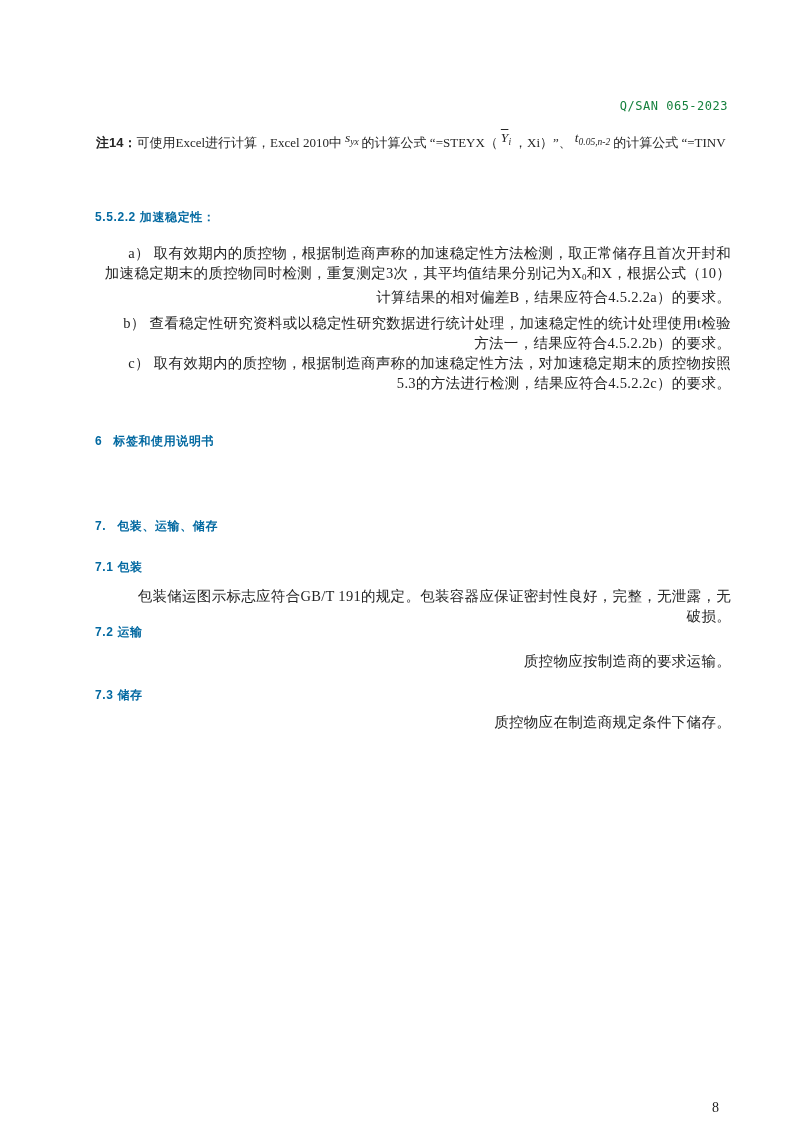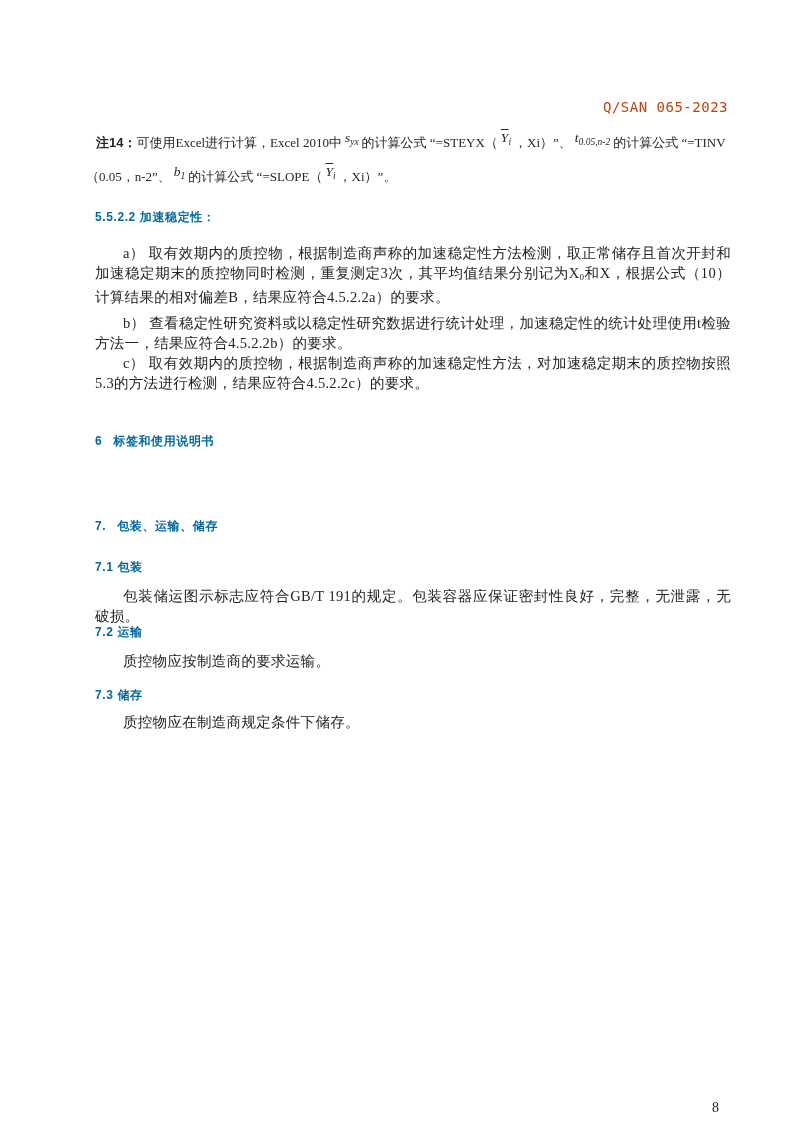--- a/index.html
+++ b/index.html
@@ -8,21 +8,21 @@
     width:800px;height:1131px;
     background:#ffffff;
     overflow:hidden;
     font-family:"Liberation Serif","DejaVu Serif",serif;
     color:#242424;
   }
   
   .header-code{
     position:absolute;top:99px;right:72px;
     font-family:"DejaVu Sans Mono","Liberation Mono",monospace;
-    font-size:14px;letter-spacing:.5px;color:#c2410c;
+    font-size:12px;letter-spacing:.5px;color:#15803d;
   }
   
   .note{
     position:absolute;top:126px;left:86px;width:640px;
     font-size:13px;line-height:34px;color:#262626;
     text-align:justify;
   }
   .note .line1{text-indent:10px;white-space:nowrap;}
   .note-label{font-family:"Liberation Sans","DejaVu Sans",sans-serif;font-weight:bold;}
   .math{
@@ -41,44 +41,41 @@
     font-weight:bold;font-size:12px;line-height:22px;
     color:#0369a1;letter-spacing:.6px;margin:0;
   }
   .h-num{display:inline-block;margin-right:11px;}
   
   .block{
     position:absolute;left:95px;width:636px;
     font-size:14.5px;line-height:20.2px;letter-spacing:.3px;
     text-align:justify;color:#242424;
   }
-  .block p{margin:0;text-indent:28px;}
+  .block p{margin:0;text-indent:28px;text-align:right;}
   .block p.gap-a{margin-top:2px;}
   .block p.gap-b{margin-top:5px;}
   .xsub{font-size:9px;vertical-align:-2px;}
   .oneline{white-space:nowrap;text-align:left;}
   
   .pagenum{
     position:absolute;top:1100px;left:712px;
     font-size:14px;color:#222;
   }
 </style>
 </head>
 <body>
 
 <div class="sheet">
 
   <div class="header-code">Q/SAN 065-2023</div>
 
   <div class="note">
     <div class="line1">
       <span class="note-label">注14：</span><span>可使用Excel进行计算，Excel 2010中</span><span class="math"><span class="base">s</span><sub>yx</sub></span><span>的计算公式 “=STEYX（</span><span class="math"><span class="base ov">Y</span><sub>i</sub></span><span>，Xi）”、</span><span class="math"><span class="base">t</span><sub>0.05,n-2</sub></span><span>的计算公式 “=TINV</span>
-    </div>
-    <div class="line2">
-      <span>（0.05，n-2”、</span><span class="math"><span class="base">b</span><sub>1</sub></span><span>的计算公式 “=SLOPE（</span><span class="math"><span class="base ov">Y</span><sub>i</sub></span><span>，Xi）”。</span>
     </div>
   </div>
 
   <h3 class="h-main" style="top:206px;">5.5.2.2 加速稳定性：</h3>
 
   <div class="block" style="top:241px;">
     <p class="gap-a"><span>a） 取有效期内的质控物，根据制造商声称的加速稳定性方法检测，取正常储存且首次开封和加速稳定期末的质控物同时检测，重复测定3次，其平均值结果分别记为X</span><sub class="xsub">0</sub><span>和X，根据公式（10）计算结果的相对偏差B，结果应符合4.5.2.2a）的要求。</span></p>
     <p class="gap-b">b） 查看稳定性研究资料或以稳定性研究数据进行统计处理，加速稳定性的统计处理使用t检验方法一，结果应符合4.5.2.2b）的要求。</p>
     <p>c） 取有效期内的质控物，根据制造商声称的加速稳定性方法，对加速稳定期末的质控物按照5.3的方法进行检测，结果应符合4.5.2.2c）的要求。</p>
   </div>

